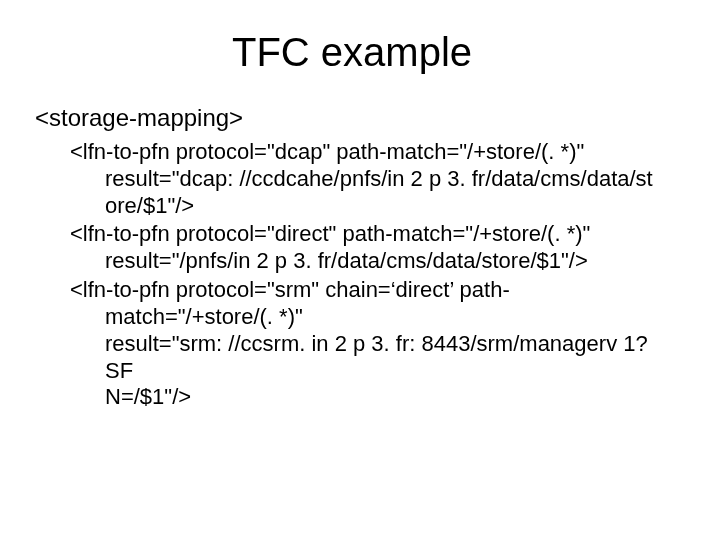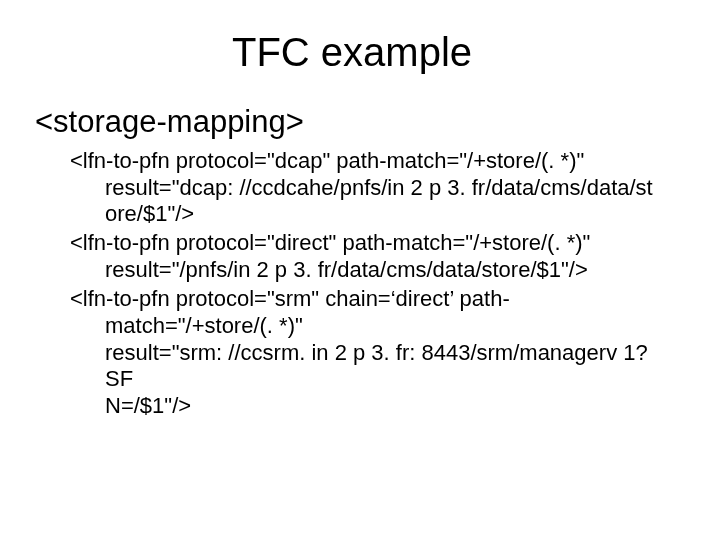--- a/index.html
+++ b/index.html
@@ -17,21 +17,21 @@
     box-sizing: border-box;
     padding: 20px 35px 20px 35px;
   }
   .title {
     text-align: center;
     font-size: 40px;
     margin: 10px 0 28px 0;
     font-weight: normal;
   }
   .line-level1 {
-    font-size: 31px;
+    font-size: 24px;
     line-height: 1.25;
     margin: 0 0 6px 0;
   }
   .block-level2 {
     font-size: 22px;
     line-height: 1.22;
     margin: 0 0 2px 0;
     padding-left: 35px;
     text-indent: -0px;
     word-break: break-word;

